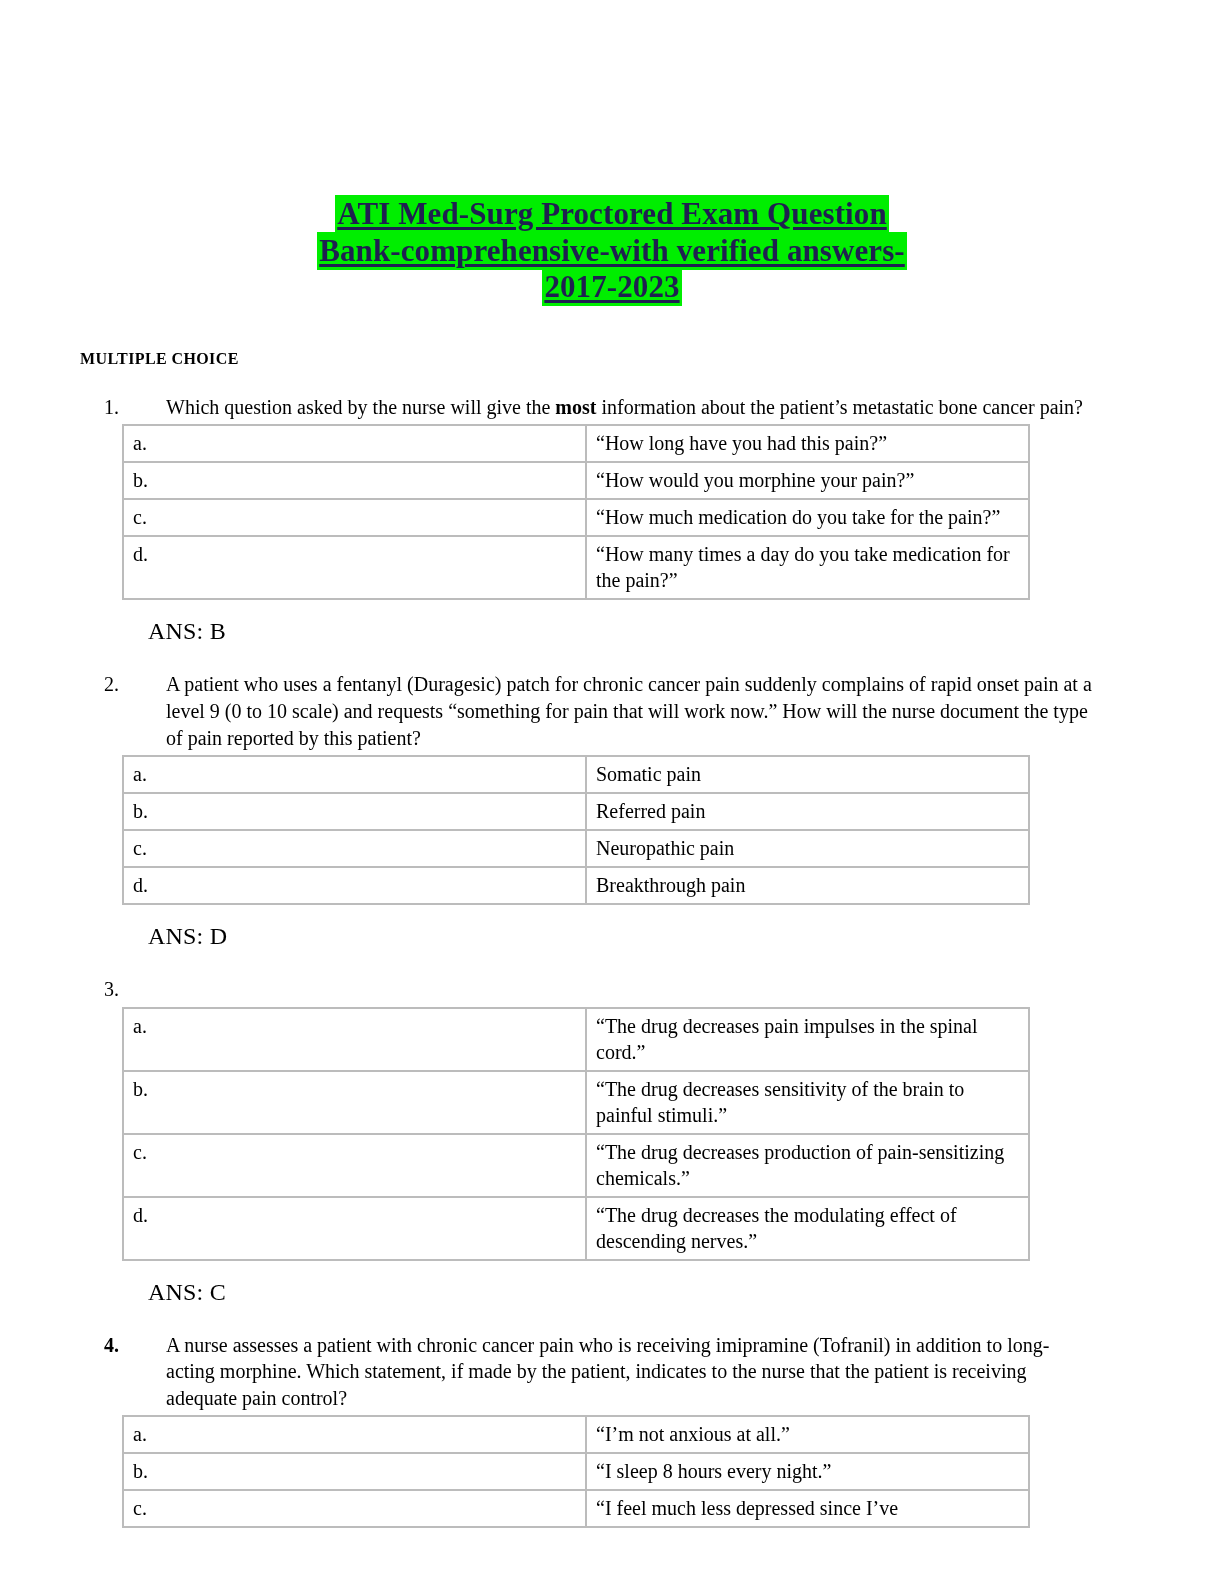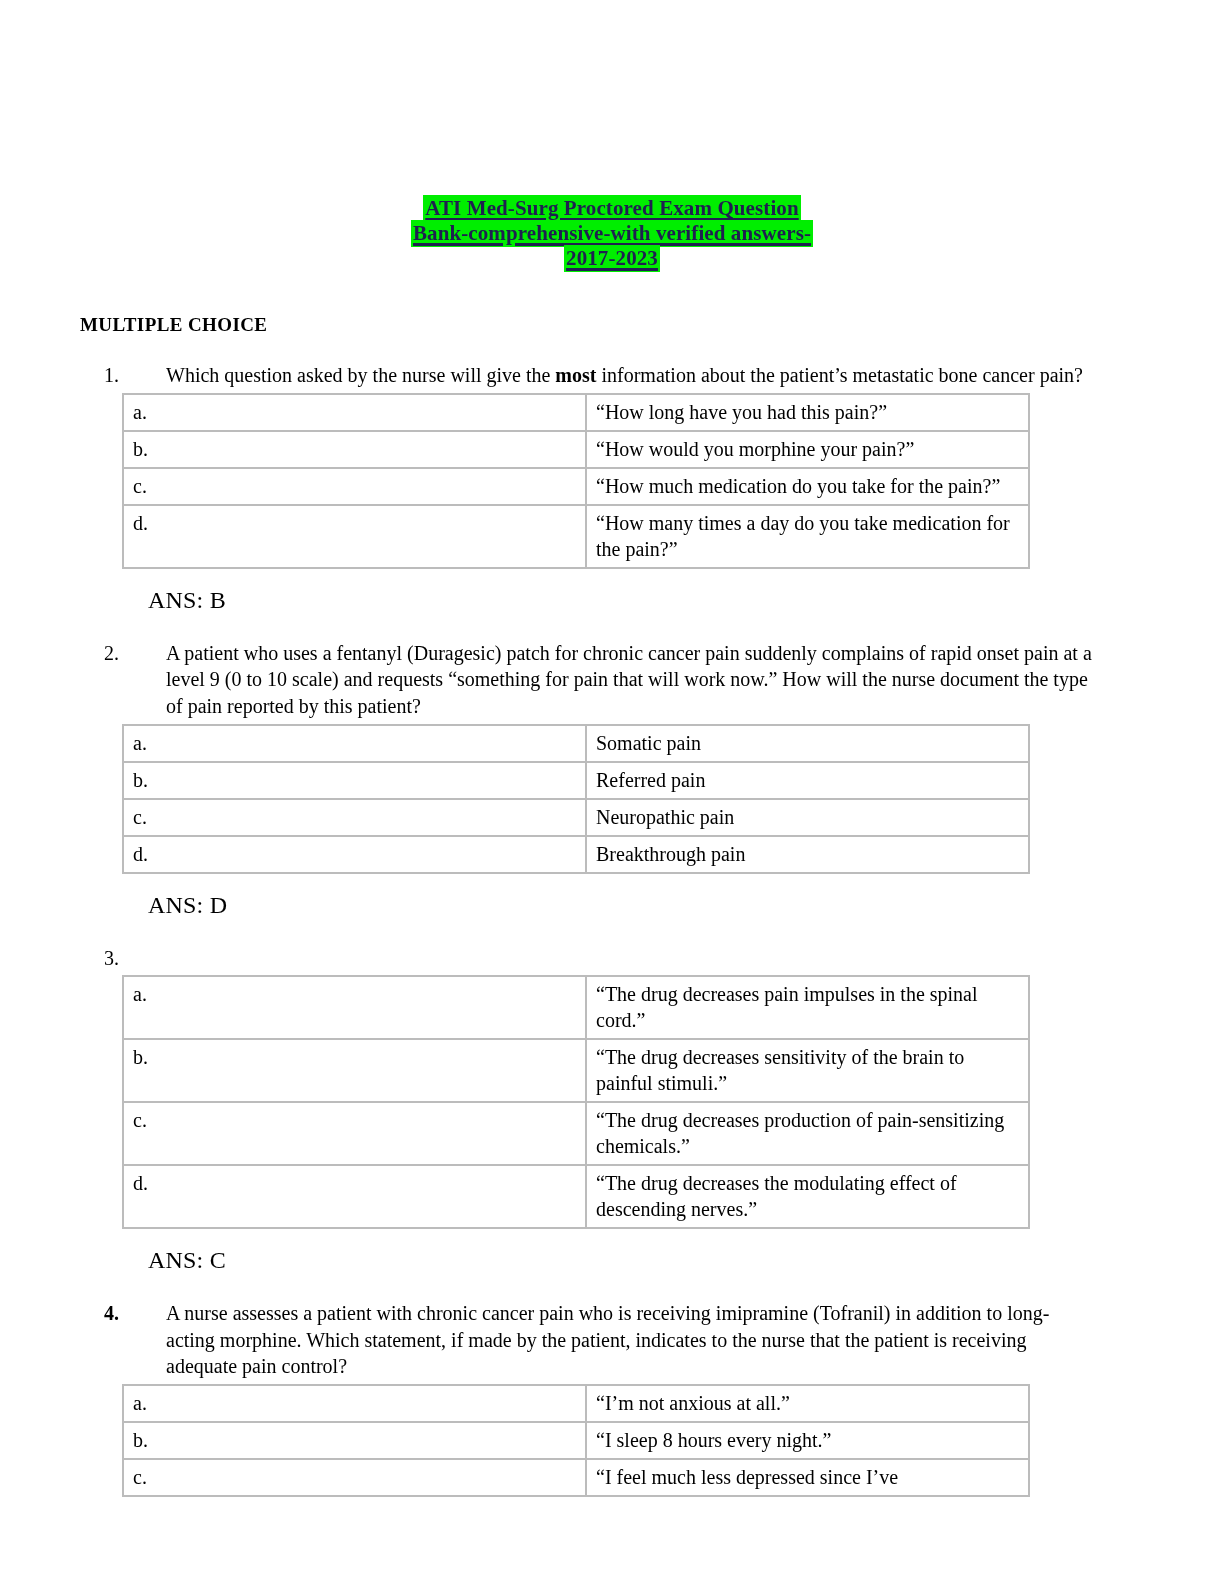--- a/index.html
+++ b/index.html
@@ -24,39 +24,39 @@
   }
 
   
   .title-block {
     padding-top: 196px;
     text-align: center;
     line-height: 1.18;
   }
   .title-line {
     display: block;
-    font-size: 21px;
+    font-size: 31px;
     font-weight: bold;
     letter-spacing: 0.1px;
     white-space: nowrap;
   }
   .title-line .hl {
     background: #00ee00;
     color: #1f2050;
     text-decoration: underline;
     text-decoration-thickness: 2.5px;
     text-underline-offset: 3px;
     padding: 1px 2px 2px 2px;
     box-decoration-break: clone;
   }
 
   
   .section-heading {
     margin: 44px 0 1px 80px;
-    font-size: 19px;
+    font-size: 16px;
     font-weight: bold;
     letter-spacing: 0.4px;
   }
 
   
   .question-block {
     margin-top: 26px;
   }
   .q-row {
     display: flex;

